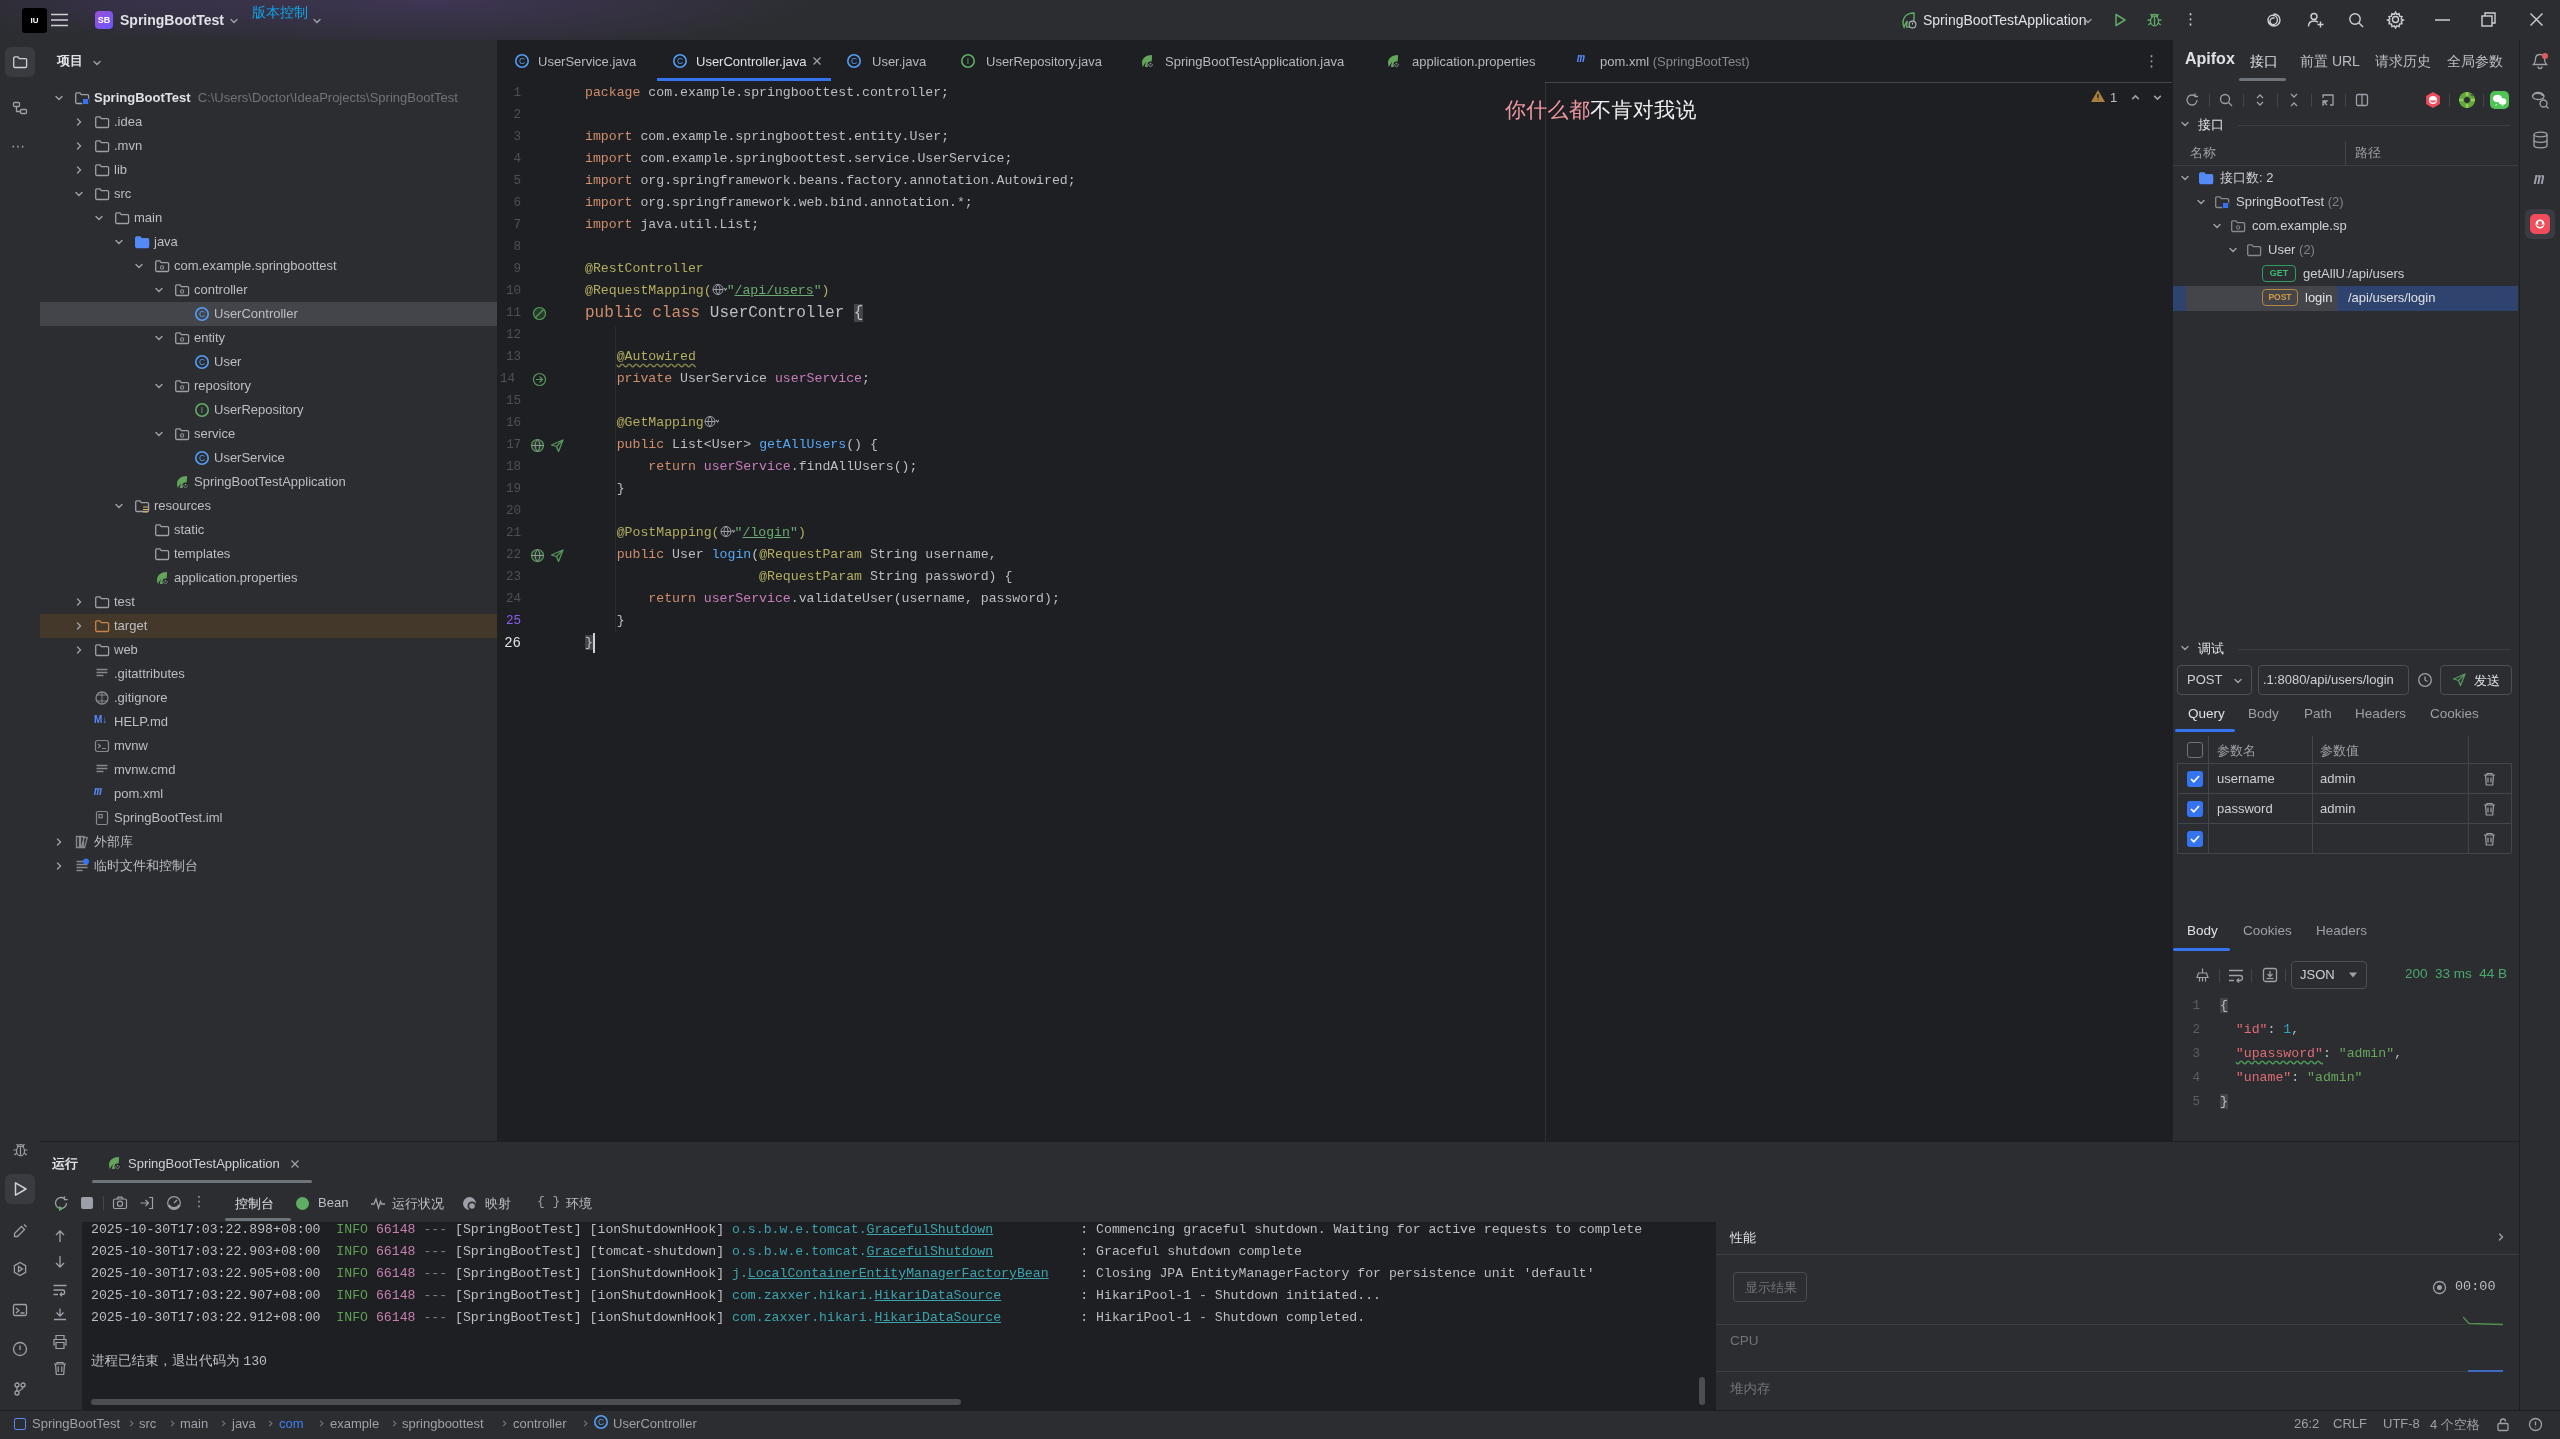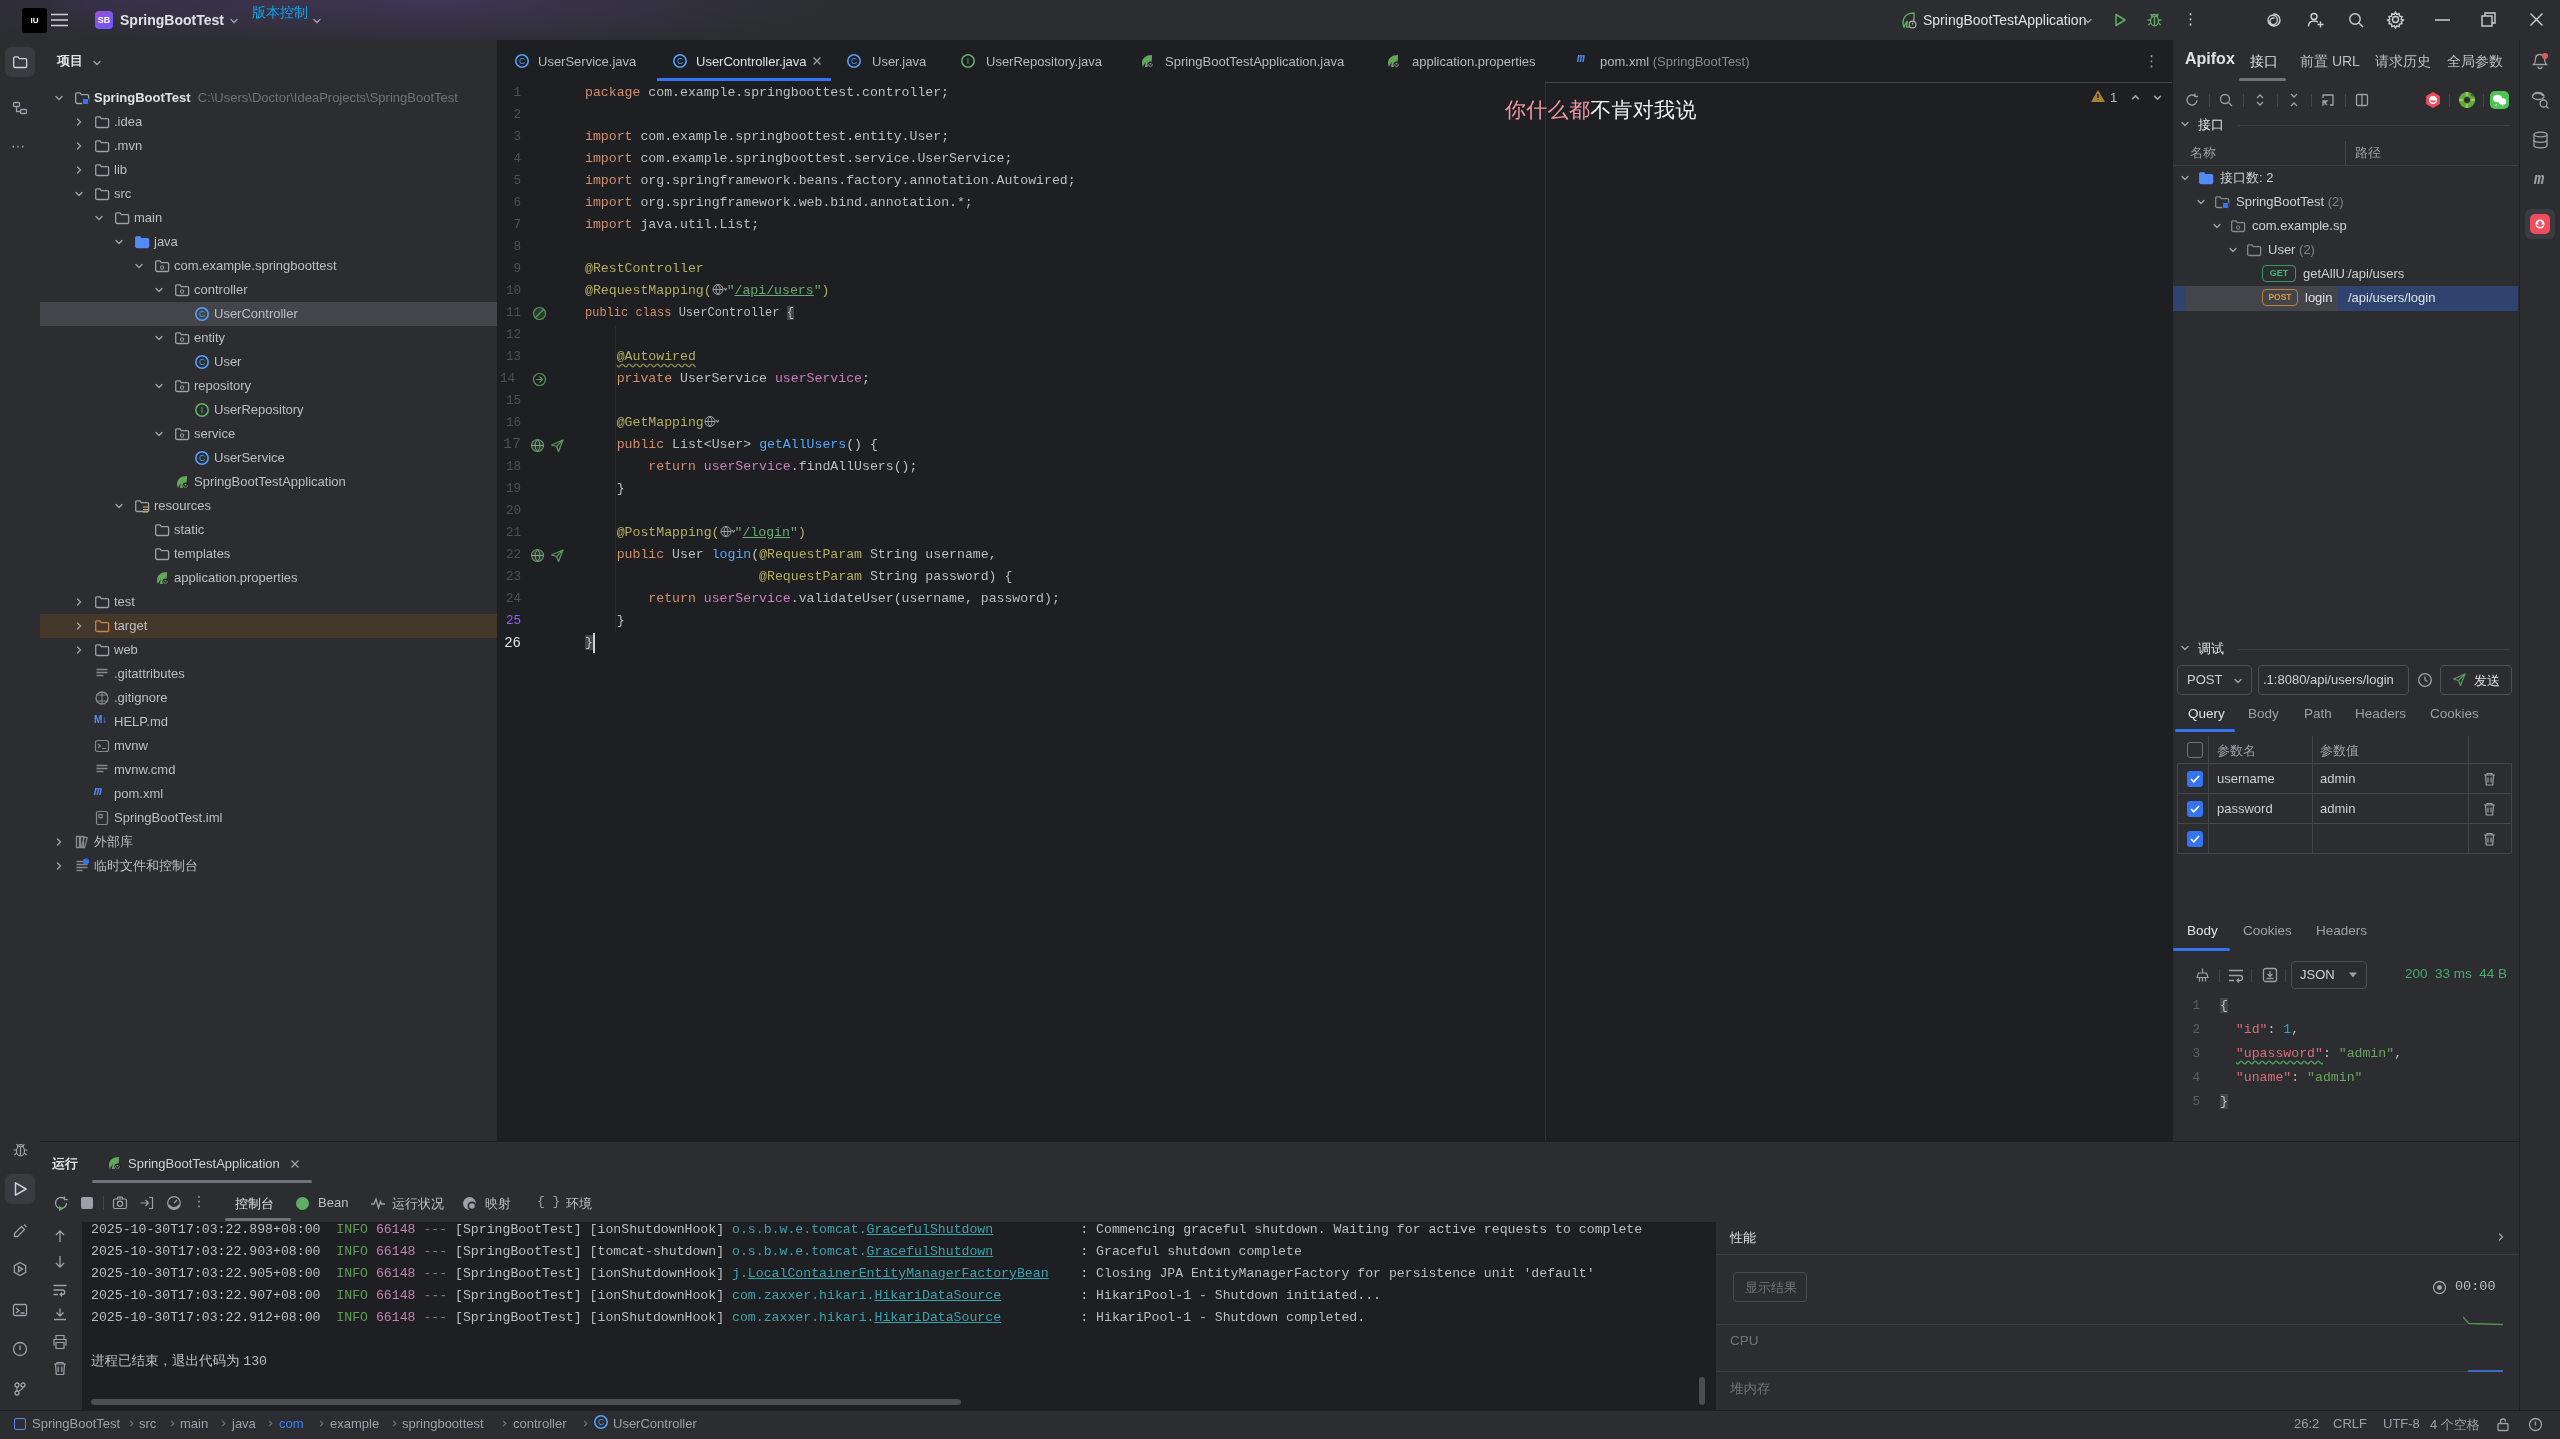--- a/index.html
+++ b/index.html
@@ -420,34 +420,34 @@
 <div class="tx mono" style="left:500px;top:236px;width:21px;text-align:right;font-size:12.6px;line-height:22px;color:#4b5059">8</div>
 <div class="tx mono" style="left:500px;top:258px;width:21px;text-align:right;font-size:12.6px;line-height:22px;color:#4b5059">9</div>
 <div class="tx mono" style="left:585px;top:258px;font-size:13.2px;line-height:22px"><span style="color:#b3ae60;">@RestController</span></div>
 <div class="tx mono" style="left:500px;top:280px;width:21px;text-align:right;font-size:12.6px;line-height:22px;color:#4b5059">10</div>
 <div class="tx mono" style="left:585px;top:280px;font-size:13.2px;line-height:22px"><span style="color:#b3ae60;">@RequestMapping(</span><span style="display:inline-block;vertical-align:-2px"><svg width="15" height="13" viewBox="0 0 15 13">
         <circle cx="6" cy="6.5" r="5" fill="none" stroke="#9da0a8" stroke-width="1"></circle>
         <path d="M1 6.5 h10 M6 1.5 a7 7 0 0 1 0 10 M6 1.5 a7 7 0 0 0 0 10" fill="none" stroke="#9da0a8" stroke-width="1"></path>
         <path d="M12 5 l1.5 2 1.5-2" fill="none" stroke="#9da0a8" stroke-width="1.2"></path>
       </svg></span><span style="color:#6aab73;">"</span><span style="color:#6aab73;text-decoration:underline;text-decoration-color:#6aab73;">/api/users</span><span style="color:#6aab73;">"</span><span style="color:#b3ae60;">)</span></div>
 <div class="tx mono" style="left:500px;top:302px;width:21px;text-align:right;font-size:12.6px;line-height:22px;color:#4b5059">11</div>
-<div class="tx mono" style="left:585px;top:302px;font-size:12px;line-height:22px"><span style="color:#cf8e6d;">public class </span><span style="color:#bcbec4;">UserController </span><span style="color:#bcbec4;background:#43454a">{</span></div>
+<div class="tx mono" style="left:585px;top:302px;font-size:16px;line-height:22px"><span style="color:#cf8e6d;">public class </span><span style="color:#bcbec4;">UserController </span><span style="color:#bcbec4;background:#43454a">{</span></div>
 <div class="tx mono" style="left:500px;top:324px;width:21px;text-align:right;font-size:12.6px;line-height:22px;color:#4b5059">12</div>
 <div class="tx mono" style="left:500px;top:346px;width:21px;text-align:right;font-size:12.6px;line-height:22px;color:#4b5059">13</div>
 <div class="tx mono" style="left:585px;top:346px;font-size:13.2px;line-height:22px"><span style="color:#bcbec4;">&nbsp;&nbsp;&nbsp;&nbsp;</span><span style="color:#b3ae60;text-decoration:underline wavy #86884b;text-underline-offset:3px">@Autowired</span></div>
 <div class="tx mono" style="left:500px;top:368px;width:21px;font-size:12.6px;line-height:22px;color:#4b5059">14</div>
 <div class="tx mono" style="left:585px;top:368px;font-size:13.2px;line-height:22px"><span style="color:#bcbec4;">&nbsp;&nbsp;&nbsp;&nbsp;</span><span style="color:#cf8e6d;">private </span><span style="color:#bcbec4;">UserService </span><span style="color:#c77dbb;">userService</span><span style="color:#bcbec4;">;</span></div>
 <div class="tx mono" style="left:500px;top:390px;width:21px;text-align:right;font-size:12.6px;line-height:22px;color:#4b5059">15</div>
 <div class="tx mono" style="left:500px;top:412px;width:21px;text-align:right;font-size:12.6px;line-height:22px;color:#4b5059">16</div>
 <div class="tx mono" style="left:585px;top:412px;font-size:13.2px;line-height:22px"><span style="color:#bcbec4;">&nbsp;&nbsp;&nbsp;&nbsp;</span><span style="color:#b3ae60;">@GetMapping</span><span style="display:inline-block;vertical-align:-2px"><svg width="15" height="13" viewBox="0 0 15 13">
         <circle cx="6" cy="6.5" r="5" fill="none" stroke="#9da0a8" stroke-width="1"></circle>
         <path d="M1 6.5 h10 M6 1.5 a7 7 0 0 1 0 10 M6 1.5 a7 7 0 0 0 0 10" fill="none" stroke="#9da0a8" stroke-width="1"></path>
         <path d="M12 5 l1.5 2 1.5-2" fill="none" stroke="#9da0a8" stroke-width="1.2"></path>
       </svg></span></div>
-<div class="tx mono" style="left:500px;top:434px;width:21px;text-align:right;font-size:15px;line-height:22px;color:#4b5059">17</div>
+<div class="tx mono" style="left:500px;top:434px;width:21px;text-align:right;font-size:12px;line-height:22px;color:#4b5059">17</div>
 <div class="tx mono" style="left:585px;top:434px;font-size:13.2px;line-height:22px"><span style="color:#bcbec4;">&nbsp;&nbsp;&nbsp;&nbsp;</span><span style="color:#cf8e6d;">public </span><span style="color:#bcbec4;">List&lt;User&gt; </span><span style="color:#56a8f5;">getAllUsers</span><span style="color:#bcbec4;">() {</span></div>
 <div class="tx mono" style="left:500px;top:456px;width:21px;text-align:right;font-size:12.6px;line-height:22px;color:#4b5059">18</div>
 <div class="tx mono" style="left:585px;top:456px;font-size:13.2px;line-height:22px"><span style="color:#bcbec4;">&nbsp;&nbsp;&nbsp;&nbsp;&nbsp;&nbsp;&nbsp;&nbsp;</span><span style="color:#cf8e6d;">return </span><span style="color:#c77dbb;">userService</span><span style="color:#bcbec4;">.findAllUsers();</span></div>
 <div class="tx mono" style="left:500px;top:478px;width:21px;text-align:right;font-size:12.6px;line-height:22px;color:#4b5059">19</div>
 <div class="tx mono" style="left:585px;top:478px;font-size:13.2px;line-height:22px"><span style="color:#bcbec4;">&nbsp;&nbsp;&nbsp;&nbsp;</span><span style="color:#bcbec4;">}</span></div>
 <div class="tx mono" style="left:500px;top:500px;width:21px;text-align:right;font-size:12.6px;line-height:22px;color:#4b5059">20</div>
 <div class="tx mono" style="left:500px;top:522px;width:21px;text-align:right;font-size:12.6px;line-height:22px;color:#4b5059">21</div>
 <div class="tx mono" style="left:585px;top:522px;font-size:13.2px;line-height:22px"><span style="color:#bcbec4;">&nbsp;&nbsp;&nbsp;&nbsp;</span><span style="color:#b3ae60;">@PostMapping(</span><span style="display:inline-block;vertical-align:-2px"><svg width="15" height="13" viewBox="0 0 15 13">
         <circle cx="6" cy="6.5" r="5" fill="none" stroke="#9da0a8" stroke-width="1"></circle>
         <path d="M1 6.5 h10 M6 1.5 a7 7 0 0 1 0 10 M6 1.5 a7 7 0 0 0 0 10" fill="none" stroke="#9da0a8" stroke-width="1"></path>

